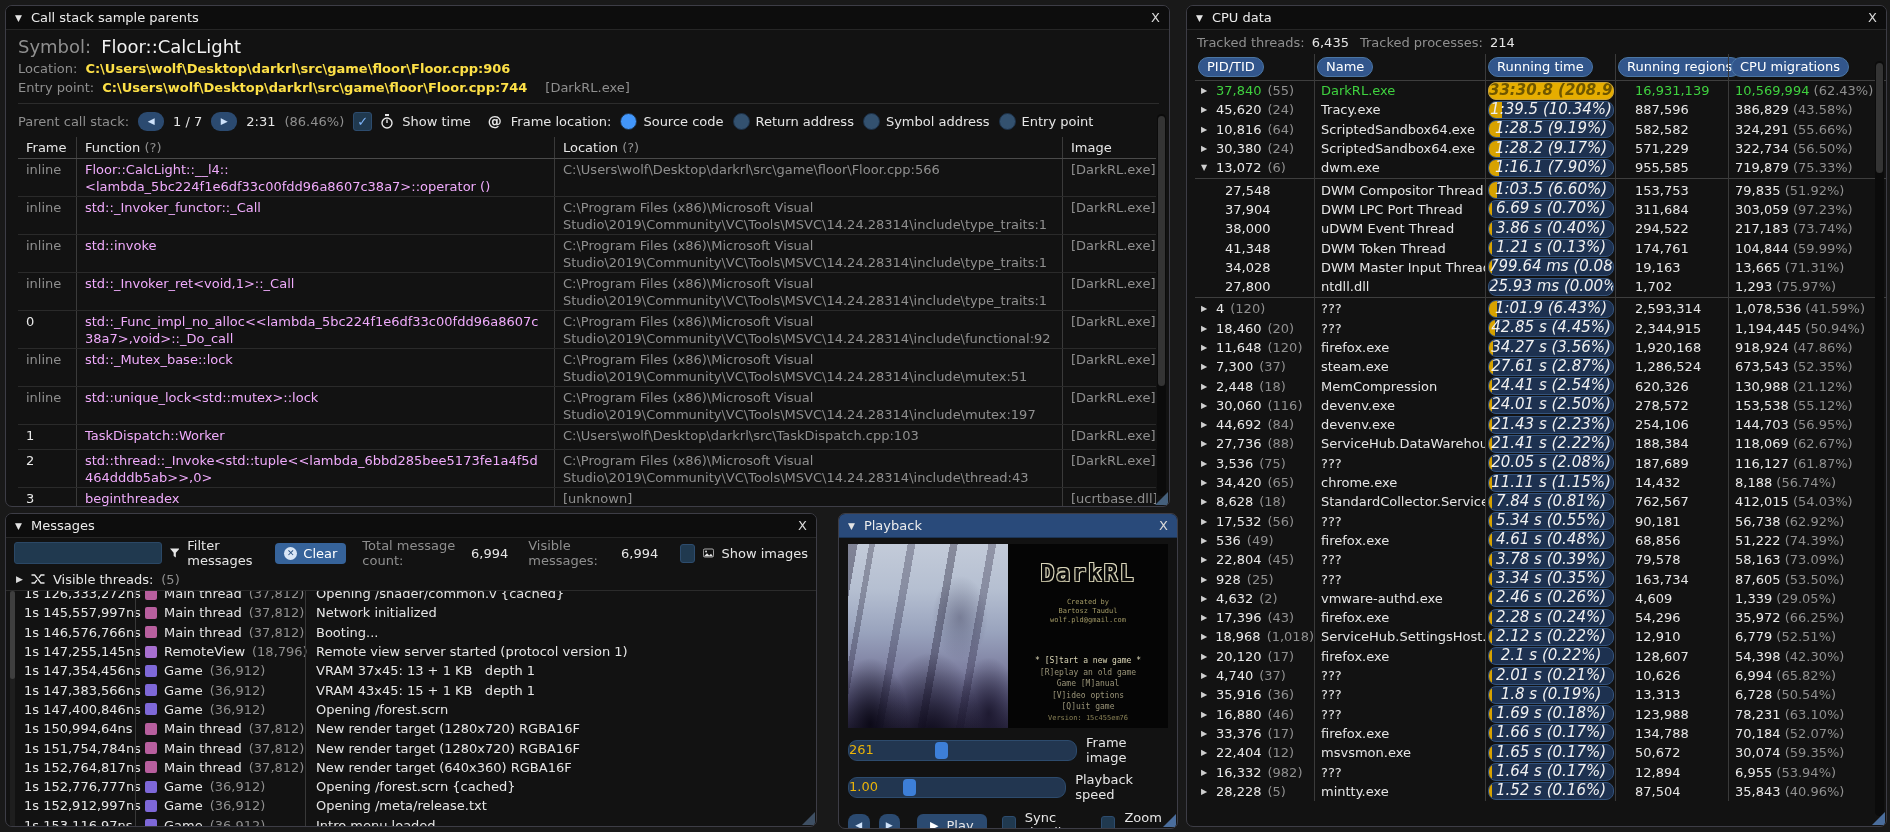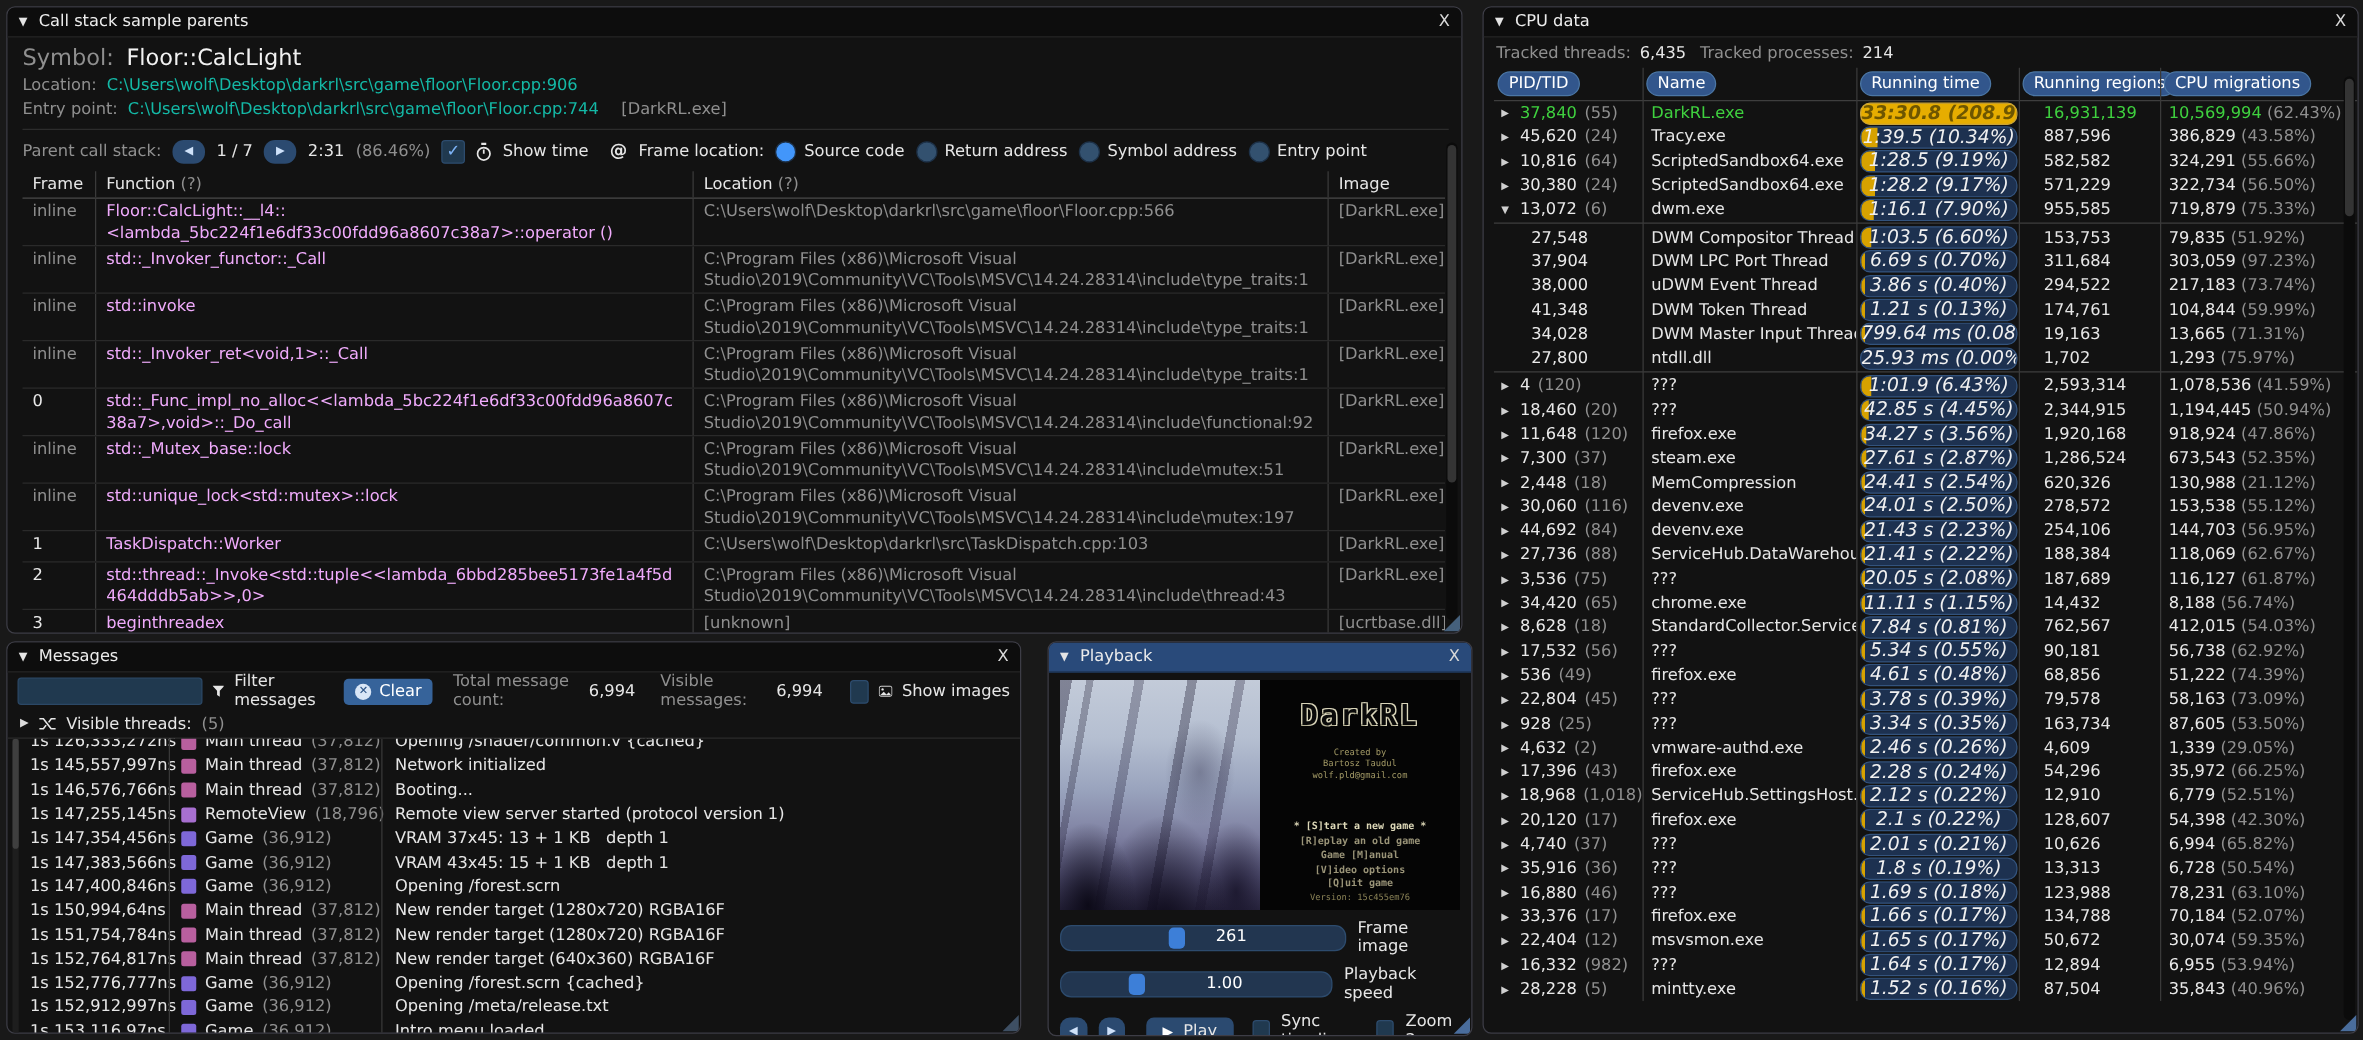--- a/index.html
+++ b/index.html
@@ -14,21 +14,21 @@
   .title-text{font-size:13px;color:#ececec;}
   .close-x{margin-left:auto;color:#d9d9d9;font-size:13px;line-height:1;cursor:default;}
   .blue-title{background:#294a7a;border-bottom:1px solid #1c3556;}
 
   
   #callstack{left:5px;top:5px;width:1163px;height:500px;}
   .cs-body{padding:3px 10px 0 12px;}
   .sym-row{font-size:18px;margin:3px 0 4px 0;}
   .sym-row .v{color:#f2f2f2;margin-left:10px;}
   .meta-row{font-size:13px;height:19px;}
-  .meta-row .v{color:#14b8a6;margin-left:8px;}
+  .meta-row .v{color:#fde047;margin-left:8px;font-weight:bold;}
   .meta-row .img{margin-left:18px;}
   .sep{border-top:1px solid #2c2c2c;margin:4px 0 4px 0;}
   .toolbar{display:flex;align-items:center;gap:9px;height:26px;margin-bottom:2px;}
   .nav-btn{width:26px;height:19px;border-radius:9px;background:#2b4a70;display:flex;align-items:center;justify-content:center;color:#cfe2fa;font-size:9px;}
   .check{width:17px;height:17px;border-radius:3px;background:#20394f;border:1px solid #2d4c6e;display:flex;align-items:center;justify-content:center;}
   .check.on{color:#7db3f7;font-weight:bold;font-size:13px;}
   .radio{width:15px;height:15px;border-radius:50%;background:#33516f;border:1px solid #1d3148;}
   .radio.sel{background:#4296fa;}
   .at{font-weight:bold;font-size:14px;}
   .cs-table{margin-top:2px;margin-right:3px;}
@@ -71,27 +71,27 @@
       radial-gradient(ellipse 70px 115px at 52% 104%, rgba(12,9,24,.85), transparent 72%),
       radial-gradient(ellipse 45px 80px at 88% 92%, rgba(18,14,34,.75), transparent 70%),
       radial-gradient(ellipse 40px 60px at 70% 40%, rgba(40,38,66,.35), transparent 70%),
       linear-gradient(100deg, rgba(28,24,48,.4) 0 5%, transparent 5% 11%, rgba(26,22,44,.3) 11% 14%, transparent 14% 31%, rgba(30,26,52,.3) 31% 35%, transparent 35% 53%, rgba(24,20,42,.35) 53% 57%, transparent 57% 73%, rgba(30,24,50,.3) 73% 77%, transparent 77%),
       linear-gradient(180deg,#c3cbd9 0%,#b5bfd1 25%,#99a3bd 48%,#7e80a1 68%,#565478 85%,#2d2944 100%);}
   .pb-screen{width:50%;height:100%;display:flex;flex-direction:column;align-items:center;background:#050505;
     font-family:"DejaVu Sans Mono","Liberation Mono",monospace;text-align:center;}
   .pb-logo{margin-top:16px;font-size:23px;font-weight:bold;letter-spacing:2px;color:#0a0a0a;
     text-shadow:-1px -1px 0 #d9d5ba, 1px -1px 0 #d9d5ba, -1px 1px 0 #b3af92, 1px 1px 0 #d9d5ba;}
   .pb-created{margin-top:12px;font-size:7px;line-height:9px;color:#a39a66;white-space:pre-line;}
-  .pb-menu{margin-top:30px;font-size:8px;line-height:11.5px;color:#9a9478;white-space:nowrap;font-weight:bold;}
+  .pb-menu{margin-top:30px;font-size:8px;line-height:11.5px;color:#9a9478;white-space:nowrap;}
   .pb-menu div:first-child{color:#ddd8b8;}
   .pb-version{margin-top:auto;margin-bottom:6px;font-size:7px;color:#8a8256;}
   .slider-row{display:flex;align-items:center;gap:9px;margin-top:7px;}
   .slider{position:relative;width:236px;height:19px;background:#223650;border:1px solid #2d4b6d;border-radius:9px;}
   .slider .grab{position:absolute;top:1px;bottom:1px;width:13px;border-radius:4px;background:#3d7fd8;}
-  .slider .val{position:absolute;inset:0;text-align:center;line-height:18px;color:#ffffff;margin-left:45px;}
+  .slider .val{position:absolute;inset:0;text-align:left;line-height:18px;color:#eab308;}
   .pb-buttons{display:flex;align-items:center;gap:9px;margin-top:8px;}
   .sm-btn{width:30px;height:22px;border-radius:8px;background:#2b4a70;display:flex;align-items:center;justify-content:center;color:#cfe2fa;font-size:9px;}
   .play-btn{height:23px;border-radius:6px;background:#2b4a70;display:flex;align-items:center;gap:8px;padding:0 13px;}
   .play-btn .pg{color:#fff;font-size:11px;}
 
   
   #cpu{left:1186px;top:5px;width:699px;height:820px;}
   .cpu-stats{display:flex;align-items:center;gap:7px;height:24px;padding:0 10px;}
   .cpu-table{position:relative;margin-left:8px;height:747px;overflow:hidden;}
   .cpu-hdr{display:grid;grid-template-columns:119px 171px 130px 113px 1fr;height:26px;align-items:center;border-bottom:1px solid #3e3e3e;}

